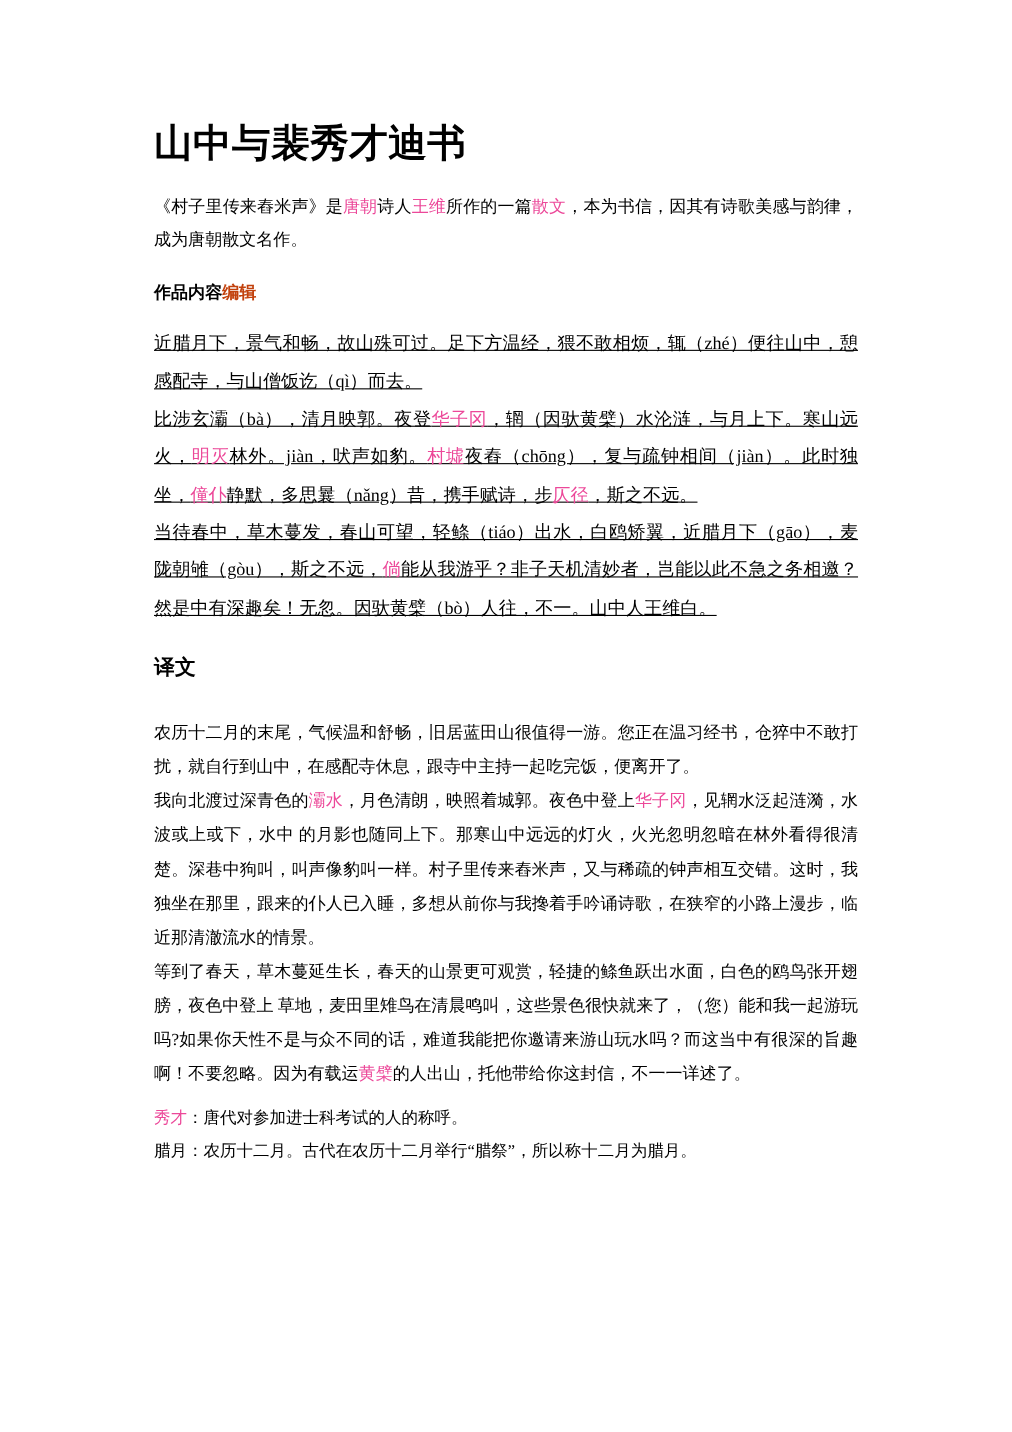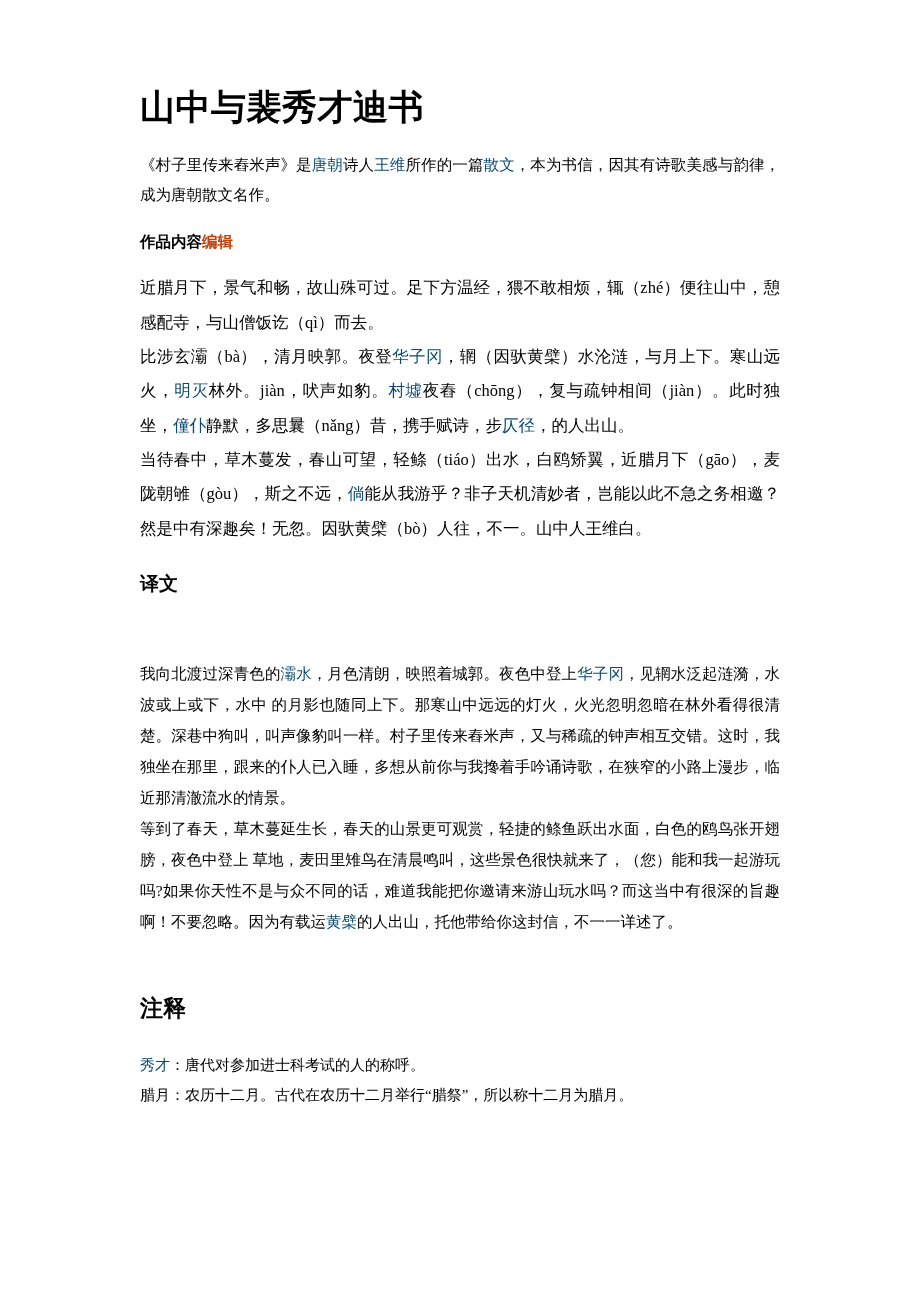--- a/index.html
+++ b/index.html
@@ -12,24 +12,24 @@
     height: 1302px;
     font-family: "Liberation Serif", "DejaVu Serif", serif;
     color: #000000;
     overflow: hidden;
   }
   .page {
     position: relative;
     width: 920px;
     height: 1302px;
     box-sizing: border-box;
-    padding: 86px 140px 0 140px;
+    padding: 110px 140px 0 140px;
   }
   a, .link {
-    color: #0c4a6e;
+    color: #ec4899;
     text-decoration: none;
     cursor: pointer;
   }
   h1.doc-title {
     font-family: "Liberation Sans", "DejaVu Sans", sans-serif;
     font-size: 35px;
     font-weight: bold;
     letter-spacing: 0.5px;
     margin: 0 0 22px 0;
     line-height: 1.2;
@@ -49,20 +49,21 @@
   }
   .section-label .edit {
     font-weight: bold;
     color: #c2410c;
   }
   .body-block {
     font-size: 16.5px;
     line-height: 2.08;
     margin: 0 0 18px 0;
     text-align: justify;
+    text-decoration: underline;
   }
   h2.section-heading {
     font-family: "Liberation Sans", "DejaVu Sans", sans-serif;
     font-size: 19px;
     font-weight: bold;
     margin: 26px 0 30px 0;
     line-height: 1.3;
   }
   .translation-block {
     font-size: 15.5px;
@@ -88,30 +89,29 @@
 <div class="page">
 
   <h1 class="doc-title">山中与裴秀才迪书</h1>
 
   <p class="intro"><span>《村子里传来舂米声》是</span><a class="link">唐朝</a><span>诗人</span><a class="link">王维</a><span>所作的一篇</span><a class="link">散文</a><span>，本为书信，因其有诗歌美感与韵律，成为唐朝散文名作。</span></p>
 
   <div class="section-label"><span>作品内容</span><span class="edit">编辑</span></div>
 
   <div class="body-block">
     <span>近腊月下，景气和畅，故山殊可过。足下方温经，猥不敢相烦，辄（zhé）便往山中，憩感配寺，与山僧饭讫（qì）而去。</span><br>
-    <span>比涉玄灞（bà），清月映郭。夜登</span><a class="link">华子冈</a><span>，辋（因驮黄檗）水沦涟，与月上下。寒山远火，</span><a class="link">明灭</a><span>林外。jiàn，吠声如豹。</span><a class="link">村墟</a><span>夜舂（chōng），复与疏钟相间（jiàn）。此时独坐，</span><a class="link">僮仆</a><span>静默，多思曩（nǎng）昔，携手赋诗，步</span><a class="link">仄径</a><span>，的人出山。</span><br>
+    <span>比涉玄灞（bà），清月映郭。夜登</span><a class="link">华子冈</a><span>，辋（因驮黄檗）水沦涟，与月上下。寒山远火，</span><a class="link">明灭</a><span>林外。jiàn，吠声如豹。</span><a class="link">村墟</a><span>夜舂（chōng），复与疏钟相间（jiàn）。此时独坐，</span><a class="link">僮仆</a><span>静默，多思曩（nǎng）昔，携手赋诗，步</span><a class="link">仄径</a><span>，斯之不远。</span><br>
     <span>当待春中，草木蔓发，春山可望，轻鲦（tiáo）出水，白鸥矫翼，近腊月下（gāo），麦陇朝雊（gòu），斯之不远，</span><a class="link">倘</a><span>能从我游乎？非子天机清妙者，岂能以此不急之务相邀？然是中有深趣矣！无忽。因驮黄檗（bò）人往，不一。山中人王维白。</span>
   </div>
 
   <h2 class="section-heading">译文</h2>
 
   <div class="translation-block">
-    <br>
+    <span>农历十二月的末尾，气候温和舒畅，旧居蓝田山很值得一游。您正在温习经书，仓猝中不敢打扰，就自行到山中，在感配寺休息，跟寺中主持一起吃完饭，便离开了。</span><br>
     <span>我向北渡过深青色的</span><a class="link">灞水</a><span>，月色清朗，映照着城郭。夜色中登上</span><a class="link">华子冈</a><span>，见辋水泛起涟漪，水波或上或下，水中 的月影也随同上下。那寒山中远远的灯火，火光忽明忽暗在林外看得很清楚。深巷中狗叫，叫声像豹叫一样。村子里传来舂米声，又与稀疏的钟声相互交错。这时，我独坐在那里，跟来的仆人已入睡，多想从前你与我搀着手吟诵诗歌，在狭窄的小路上漫步，临近那清澈流水的情景。</span><br>
     <span>等到了春天，草木蔓延生长，春天的山景更可观赏，轻捷的鲦鱼跃出水面，白色的鸥鸟张开翅膀，夜色中登上 草地，麦田里雉鸟在清晨鸣叫，这些景色很快就来了，（您）能和我一起游玩吗?如果你天性不是与众不同的话，难道我能把你邀请来游山玩水吗？而这当中有很深的旨趣啊！不要忽略。因为有载运</span><a class="link">黄檗</a><span>的人出山，托他带给你这封信，不一一详述了。</span>
   </div>
 
-  <h2 class="notes-heading">注释</h2>
 
   <p class="note-line"><a class="link">秀才</a><span>：唐代对参加进士科考试的人的称呼。</span></p>
   <p class="note-line"><span>腊月</span><span>：农历十二月。古代在农历十二月举行“腊祭”，所以称十二月为腊月。</span></p>
 
 </div>
 
 </body></html>

